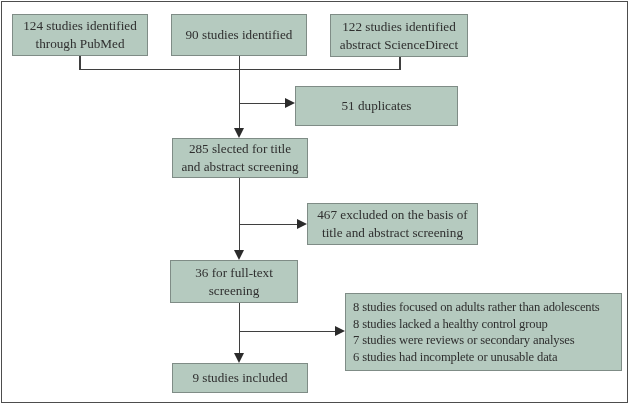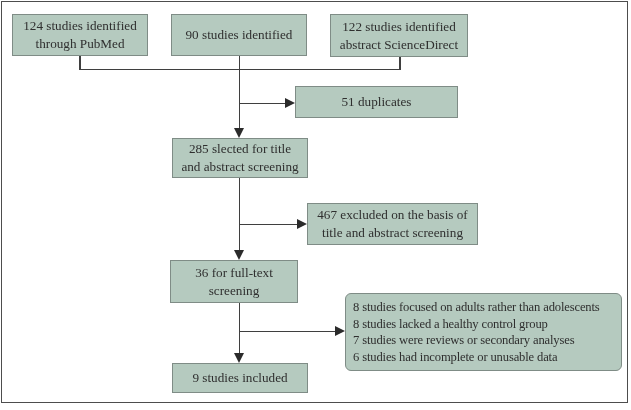--- a/index.html
+++ b/index.html
@@ -46,25 +46,25 @@
     position:absolute;width:0;height:0;
     border-top:5px solid transparent;
     border-bottom:5px solid transparent;
     border-left:10px solid #2b2b2b;
   }
 
   
   .n-pubmed{left:12px;top:14px;width:136px;height:42px;}
   .n-wos{left:171px;top:14px;width:136px;height:42px;}
   .n-sciencedirect{left:330px;top:14px;width:138px;height:43px;}
-  .n-duplicates{left:295px;top:86px;width:163px;height:32px;}
+  .n-duplicates{left:295px;top:86px;width:163px;height:40px;}
   .n-selected{left:172px;top:138px;width:136px;height:40px;}
   .n-excluded{left:307px;top:203px;width:171px;height:42px;}
   .n-fulltext{left:170px;top:260px;width:128px;height:43px;}
-  .n-reasons{left:345px;top:293px;width:277px;height:78px;border-radius:6px;}
+  .n-reasons{left:345px;top:293px;width:277px;height:78px;}
   .n-included{left:172px;top:363px;width:136px;height:30px;}
 </style>
 </head>
 <body>
 
 <div class="canvas">
   <div class="frame"></div>
 
   <div class="node n-pubmed">
     <span>124 studies identified</span>

